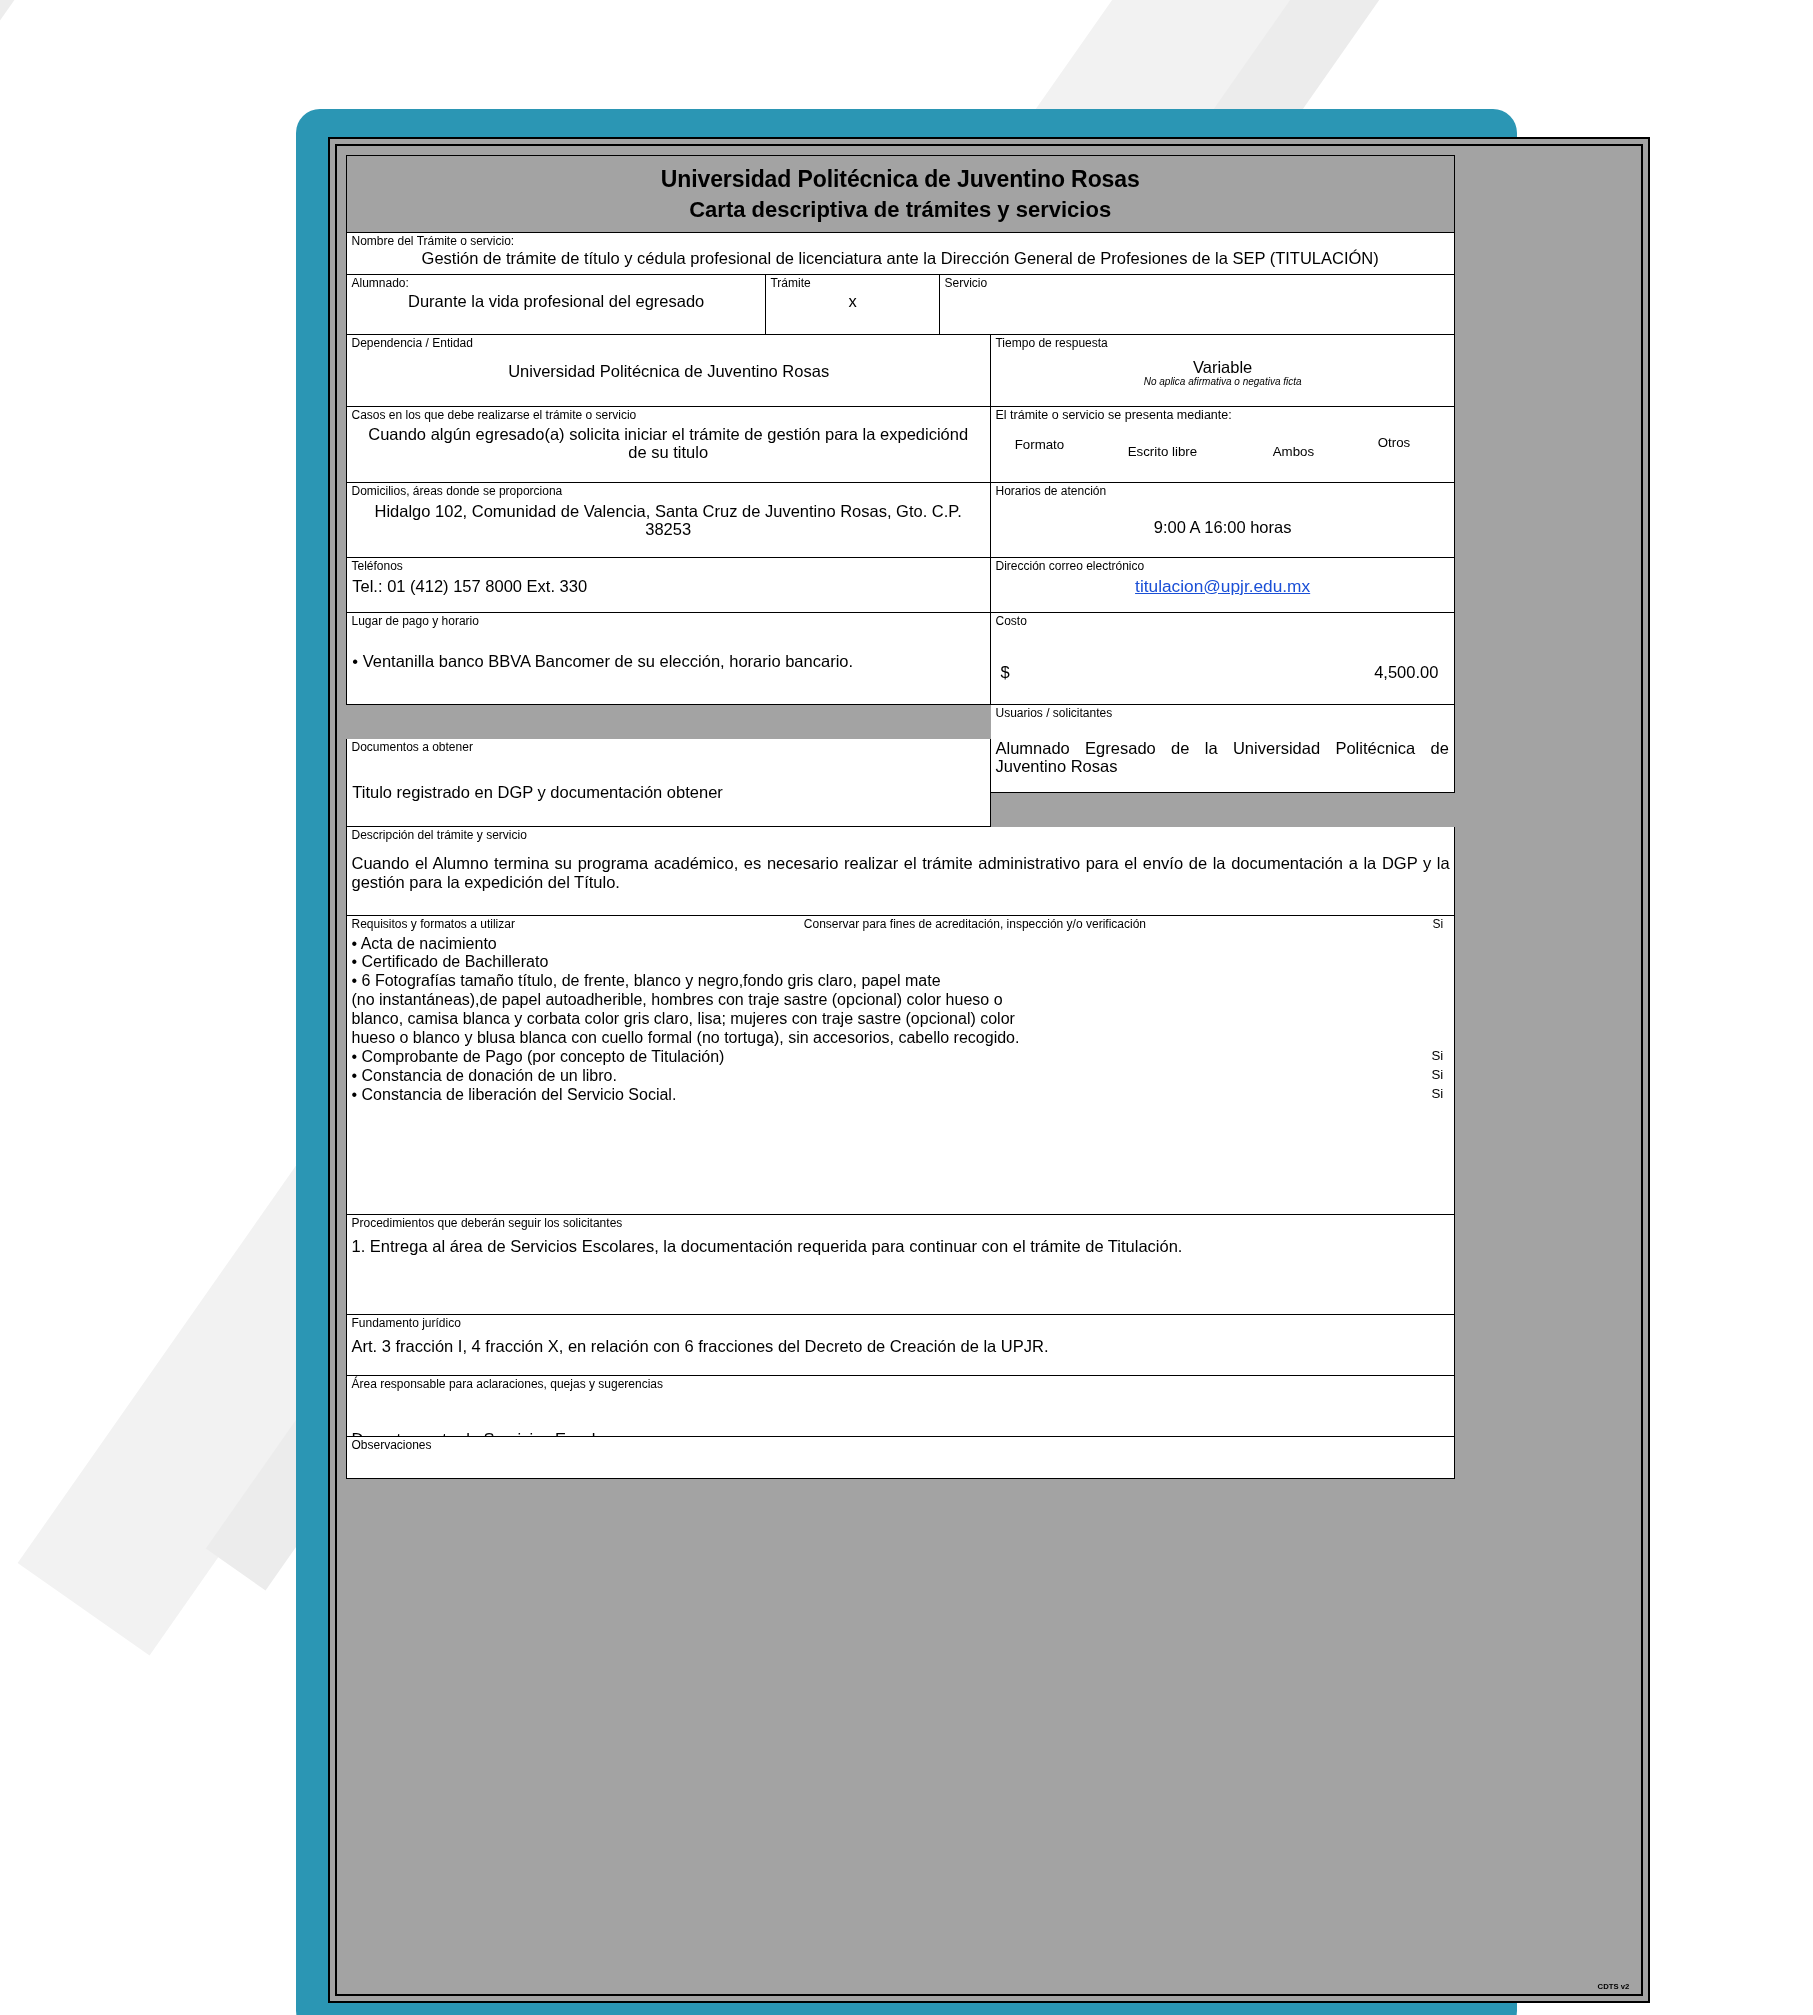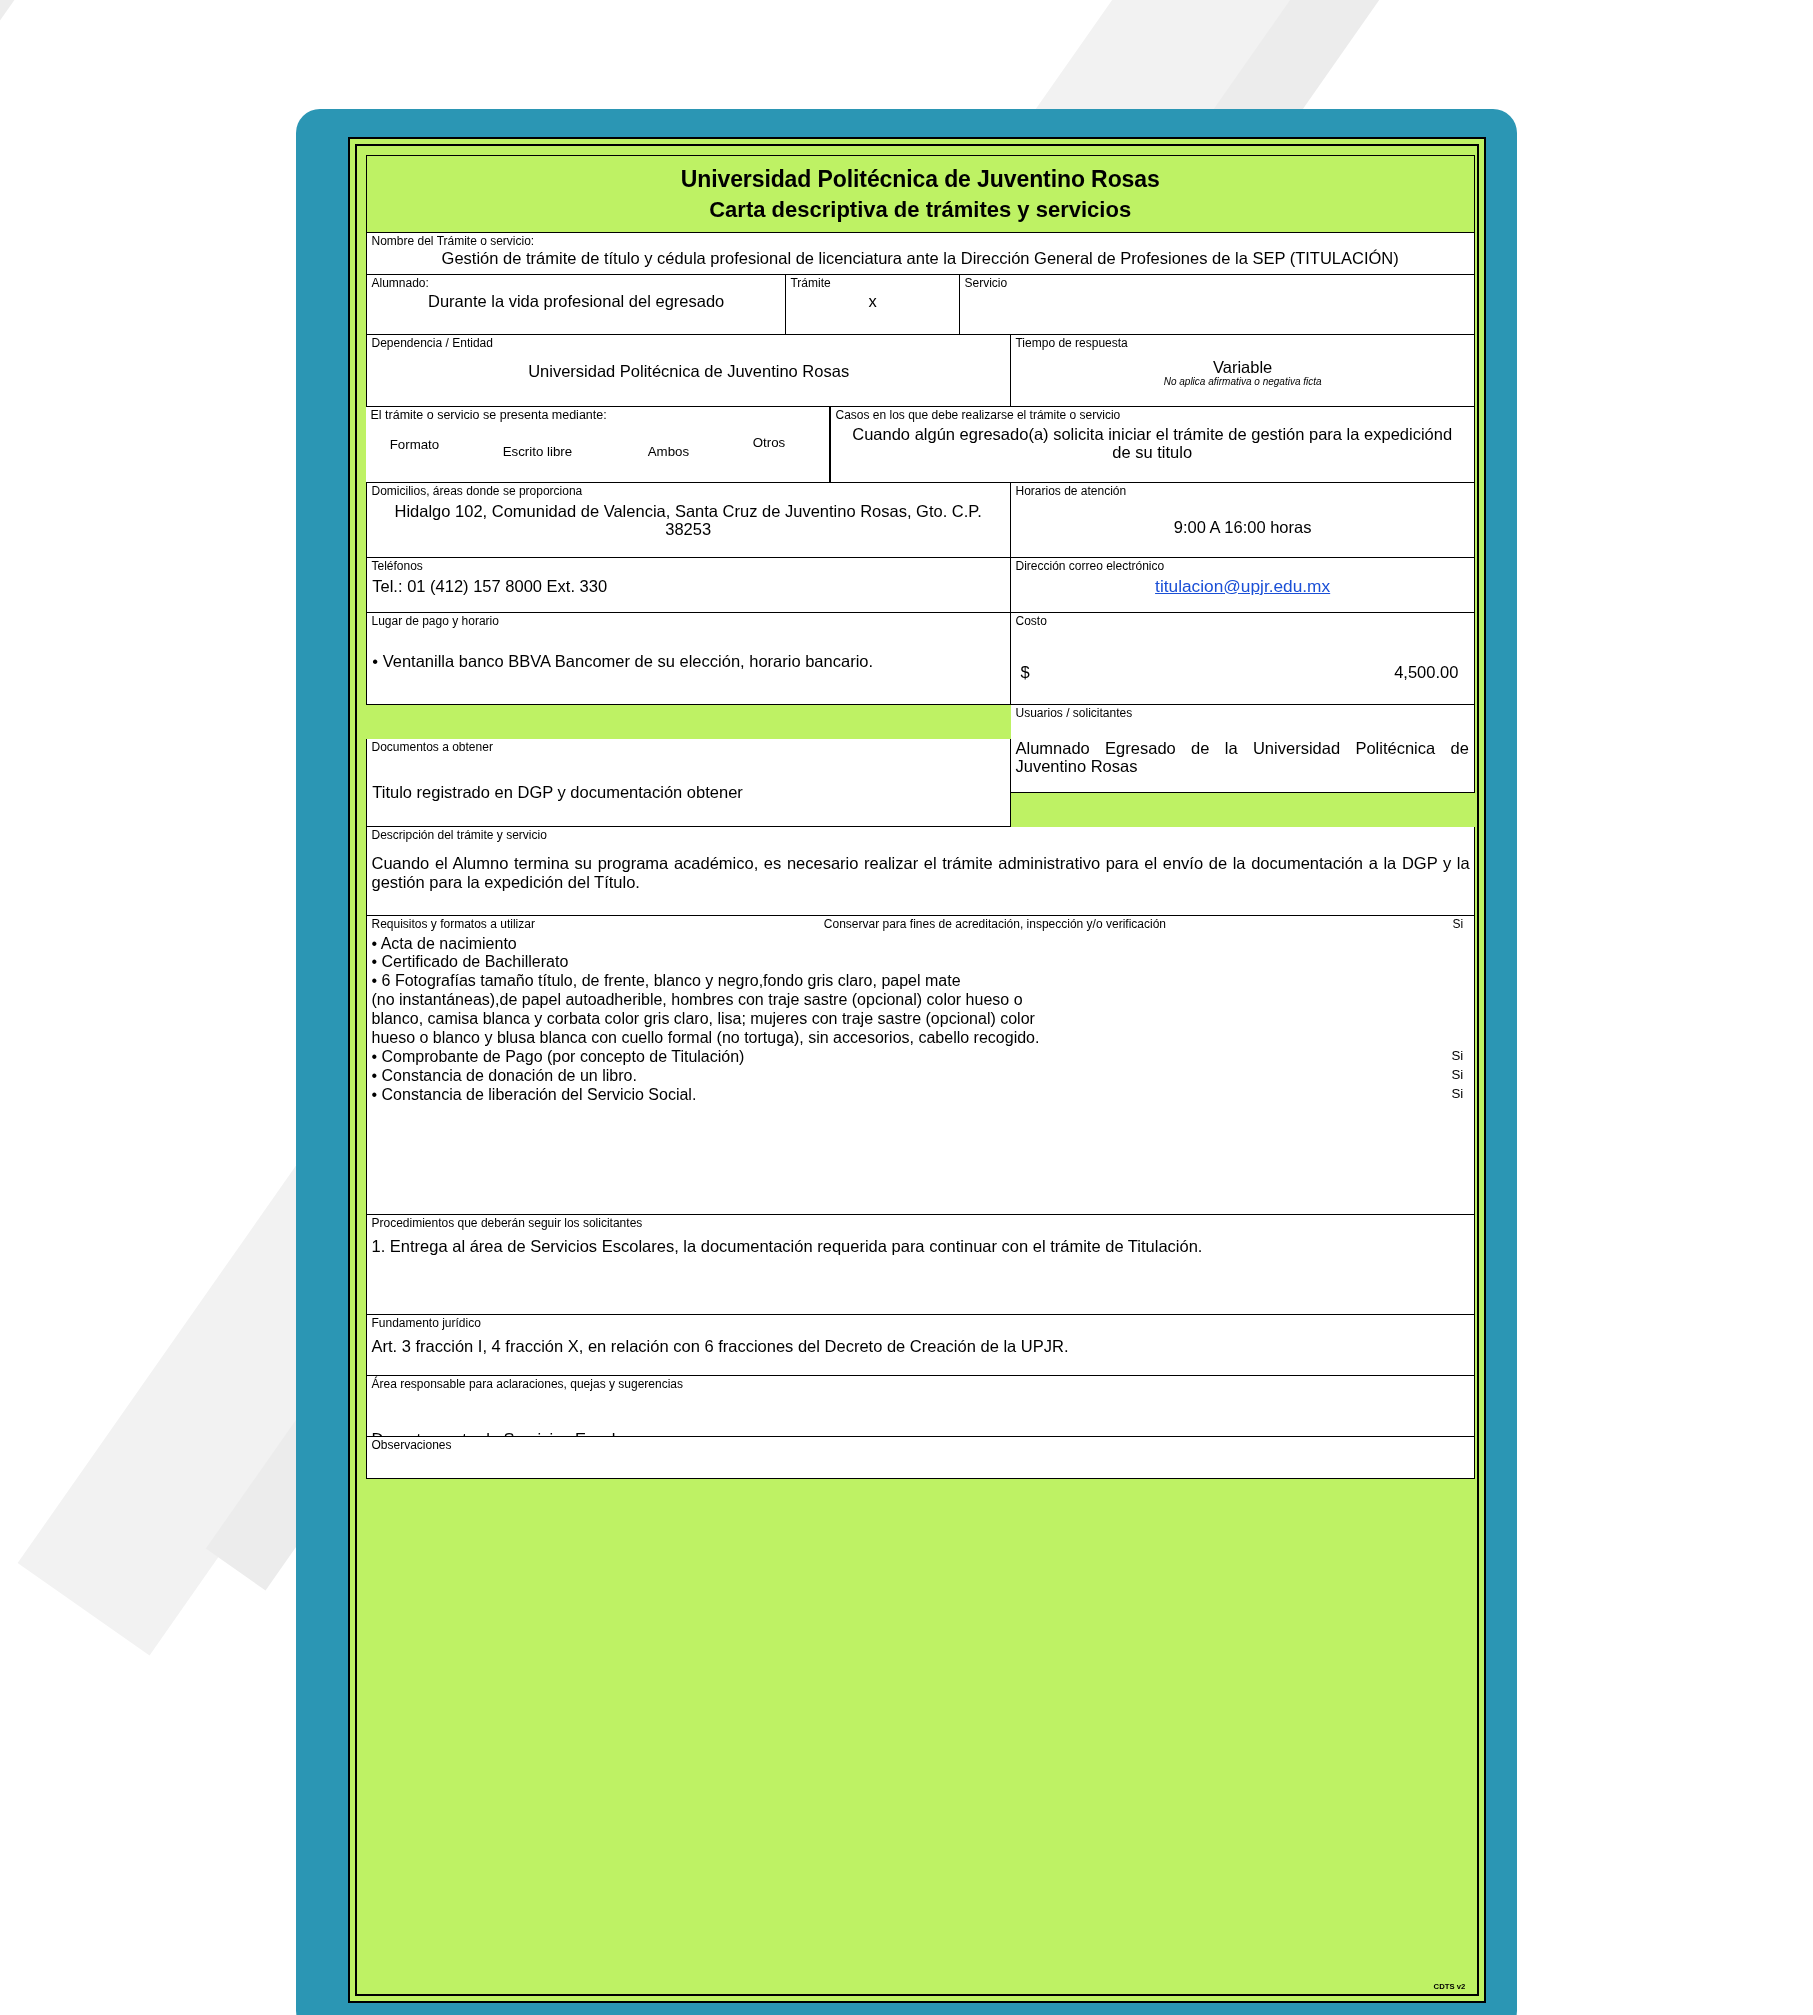--- a/index.html
+++ b/index.html
@@ -42,25 +42,25 @@
     top: 109px;
     width: 1221px;
     height: 1926px;
     background: #2b96b4;
     border-radius: 24px;
     box-sizing: border-box;
   }
 
   .sheet {
     position: absolute;
-    left: 348px;
+    left: 328px;
     top: 137px;
-    width: 1138px;
+    width: 1322px;
     height: 1866px;
-    background: #bef264;
+    background: #a3a3a3;
     border: 2.4px solid #000;
     box-sizing: border-box;
   }
 
   .inner {
     position: absolute;
     left: 4.8px;
     top: 4.8px;
     right: 4.8px;
     bottom: 4.8px;
@@ -188,32 +188,32 @@
           <div class="val center" style="padding-top:11.3px;">Universidad Politécnica de Juventino Rosas</div>
         </div>
         <div class="box" style="width:464px;border-top:0;border-left:0;height:72px;">
           <div class="lbl">Tiempo de respuesta</div>
           <div class="val center" style="padding-bottom:0;padding-top:7.3px;">Variable</div>
           <div class="val center small" style="padding-top:0;">No aplica afirmativa o negativa  ficta</div>
         </div>
       </div>
 
       <div class="row">
+        <div class="box" style="width:645px;border-top:0;height:76px;">
+          <div class="lbl">Casos en los que debe realizarse el trámite o servicio</div>
+          <div class="val center" style="padding:2.4px 13.7px 0 13.7px;">Cuando algún egresado(a) solicita iniciar el trámite de gestión para la expediciónd de su titulo</div>
+        </div>
         <div class="box" style="width:464px;border-top:0;border-left:0;height:76px;">
           <div class="lbl" style="font-size:12.5px;">El trámite o servicio se presenta mediante:</div>
           <div style="position:relative;height:35px;">
             <span style="position:absolute;left:24px;top:13.7px;font-size:13.3px;">Formato</span>
             <span style="position:absolute;left:137px;top:21px;font-size:13.3px;">Escrito libre</span>
             <span style="position:absolute;left:282px;top:21px;font-size:13.3px;">Ambos</span>
             <span style="position:absolute;left:387px;top:12px;font-size:13.3px;">Otros</span>
           </div>
-        </div>
-        <div class="box" style="width:645px;border-top:0;height:76px;">
-          <div class="lbl">Casos en los que debe realizarse el trámite o servicio</div>
-          <div class="val center" style="padding:2.4px 13.7px 0 13.7px;">Cuando algún egresado(a) solicita iniciar el trámite de gestión para la expediciónd de su titulo</div>
         </div>
       </div>
 
       <div class="row">
         <div class="box" style="width:645px;border-top:0;height:75px;">
           <div class="lbl">Domicilios, áreas donde se proporciona</div>
           <div class="val center" style="padding:3.2px 16px 0 16px;">Hidalgo 102, Comunidad de Valencia, Santa Cruz de Juventino Rosas, Gto. C.P. 38253</div>
         </div>
         <div class="box" style="width:464px;border-top:0;border-left:0;height:75px;">
           <div class="lbl">Horarios de atención</div>

